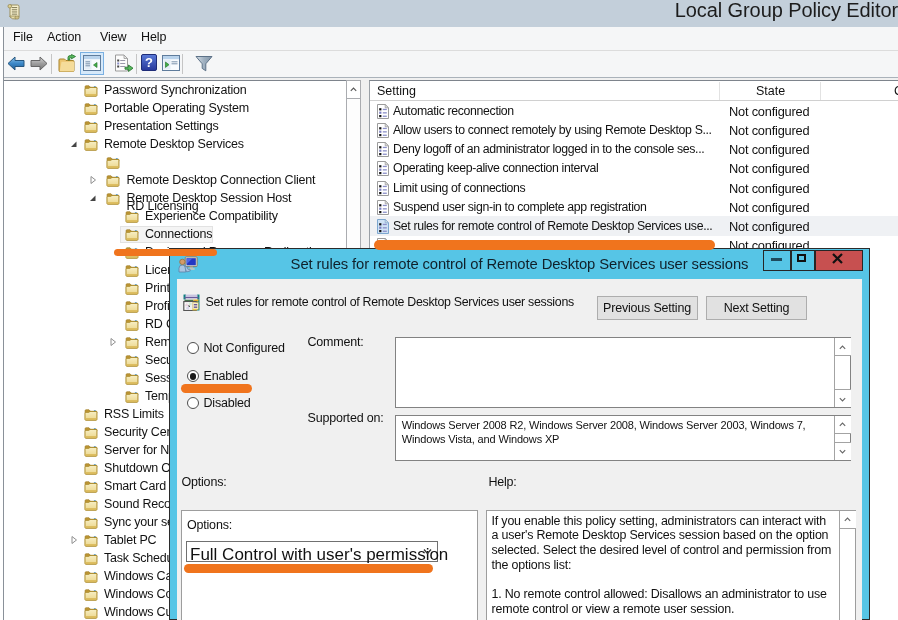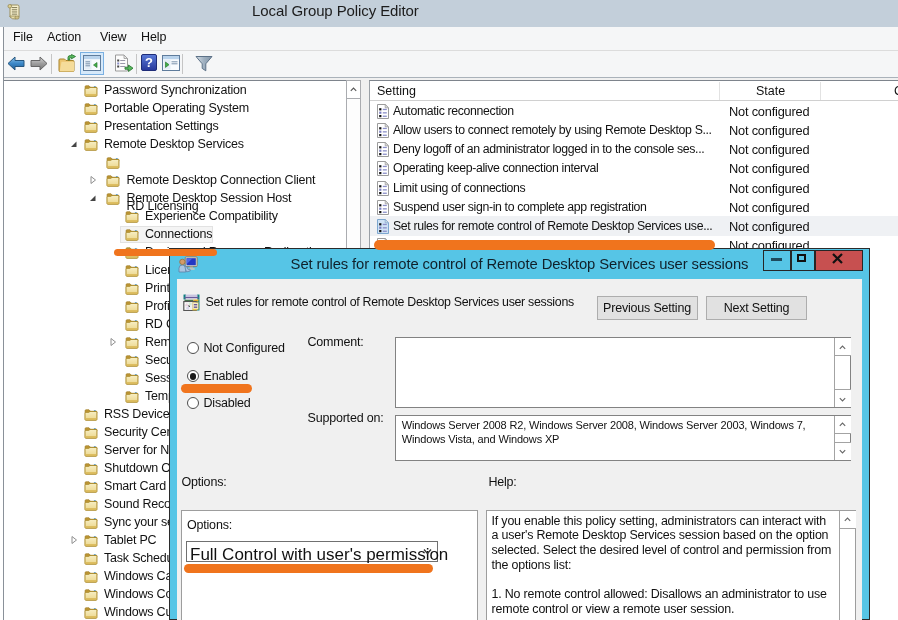--- a/index.html
+++ b/index.html
@@ -1,20 +1,20 @@
 <!DOCTYPE html>
 <html><head>
 <meta charset="utf-8">
 <style>
 html,body{margin:0;padding:0;}
 body{width:898px;height:620px;overflow:hidden;position:relative;
   font-family:"Liberation Sans", sans-serif;background:#fff;}
 .ab{position:absolute;}
 #titlebar{left:0;top:0;width:898px;height:27px;background:#c3cfda;}
-#wtitle{left:252px;top:0;width:646px;text-align:left;font-size:15px;color:#1c1c1c;line-height:21px;letter-spacing:-0.1px;}
+#wtitle{left:252px;top:0;width:646px;text-align:right;font-size:20px;color:#1c1c1c;line-height:21px;letter-spacing:-0.1px;}
 #menubar{left:4px;top:27px;width:894px;height:23px;background:#f5f6f7;border-bottom:1px solid #dcdcdc;}
 .mi{position:absolute;top:27px;font-size:12.5px;color:#111;line-height:21px;letter-spacing:-0.1px;}
 #toolbar{left:4px;top:51px;width:894px;height:26px;background:#f5f6f7;border-bottom:1px solid #aab2ba;}
 .tsep{position:absolute;width:1px;height:20px;background:#c5c5c5;}
 #leftborder{left:3px;top:27px;width:1px;height:593px;background:#8a9199;}
 #content{left:4px;top:78px;width:894px;height:542px;background:#f0f0f0;}
 #treepane{left:4px;top:80px;width:357px;height:540px;background:#ffffff;border-top:1px solid #7e848c;box-sizing:border-box;}
 #treesb{left:346px;top:80px;width:15px;height:540px;background:#fdfdfd;border-left:1px solid #aaacb0;border-right:1px solid #aaacb0;box-sizing:border-box;}
 #treesbup{left:346px;top:80px;width:15px;height:19px;background:#fff;border:1px solid #aaacb0;box-sizing:border-box;}
 #rightpane{left:369px;top:80px;width:529px;height:540px;background:#fff;border-left:1px solid #9aa0a6;border-top:1px solid #7e848c;box-sizing:border-box;}
@@ -331,21 +331,21 @@
     <path d="M1.4,10.9 L13.5,10.9 L13.5,11.9 Q13.5,12.8 12.6,12.8 L2.3,12.8 Q1.4,12.8 1.4,11.9 Z" fill="#d9b858" opacity="0.85"></path>
   </svg>
 <div class="trow" style="left:145px;top:387.0px;">Temporary folders</div>
 <svg class="fo" style="left:83.5px;top:407.5px;" viewBox="0 0 15 14">
     <path d="M1.2,5 L1.2,2.8 Q1.2,2 2,2 L5.4,2 L6.7,3.4 L13,3.4 Q13.8,3.4 13.8,4.2 L13.8,5.5 Z" fill="#c29a38" stroke="#9e7a20" stroke-width="0.8"></path>
     <rect x="7.2" y="2.5" width="3.5" height="1.4" fill="#fdfdfd"></rect>
     <rect x="10.6" y="2.5" width="1.9" height="1.4" fill="#2f8ee0"></rect>
     <path d="M1,12.2 L1,5.4 Q1,4.6 1.9,4.6 L5.2,4.6 L6.4,3.7 L12.9,3.7 Q13.9,3.7 13.9,4.7 L13.9,12.2 Q13.9,13.2 12.9,13.2 L2,13.2 Q1,13.2 1,12.2 Z" fill="url(#fgrad)" stroke="#a5831f" stroke-width="1"></path>
     <path d="M1.4,10.9 L13.5,10.9 L13.5,11.9 Q13.5,12.8 12.6,12.8 L2.3,12.8 Q1.4,12.8 1.4,11.9 Z" fill="#d9b858" opacity="0.85"></path>
   </svg>
-<div class="trow" style="left:104px;top:405.0px;">RSS Device</div>
+<div class="trow" style="left:104px;top:405.0px;">RSS Limits</div>
 <svg class="fo" style="left:83.5px;top:425.5px;" viewBox="0 0 15 14">
     <path d="M1.2,5 L1.2,2.8 Q1.2,2 2,2 L5.4,2 L6.7,3.4 L13,3.4 Q13.8,3.4 13.8,4.2 L13.8,5.5 Z" fill="#c29a38" stroke="#9e7a20" stroke-width="0.8"></path>
     <rect x="7.2" y="2.5" width="3.5" height="1.4" fill="#fdfdfd"></rect>
     <rect x="10.6" y="2.5" width="1.9" height="1.4" fill="#2f8ee0"></rect>
     <path d="M1,12.2 L1,5.4 Q1,4.6 1.9,4.6 L5.2,4.6 L6.4,3.7 L12.9,3.7 Q13.9,3.7 13.9,4.7 L13.9,12.2 Q13.9,13.2 12.9,13.2 L2,13.2 Q1,13.2 1,12.2 Z" fill="url(#fgrad)" stroke="#a5831f" stroke-width="1"></path>
     <path d="M1.4,10.9 L13.5,10.9 L13.5,11.9 Q13.5,12.8 12.6,12.8 L2.3,12.8 Q1.4,12.8 1.4,11.9 Z" fill="#d9b858" opacity="0.85"></path>
   </svg>
 <div class="trow" style="left:104px;top:423.0px;">Security Center</div>
 <svg class="fo" style="left:83.5px;top:443.5px;" viewBox="0 0 15 14">
     <path d="M1.2,5 L1.2,2.8 Q1.2,2 2,2 L5.4,2 L6.7,3.4 L13,3.4 Q13.8,3.4 13.8,4.2 L13.8,5.5 Z" fill="#c29a38" stroke="#9e7a20" stroke-width="0.8"></path>

